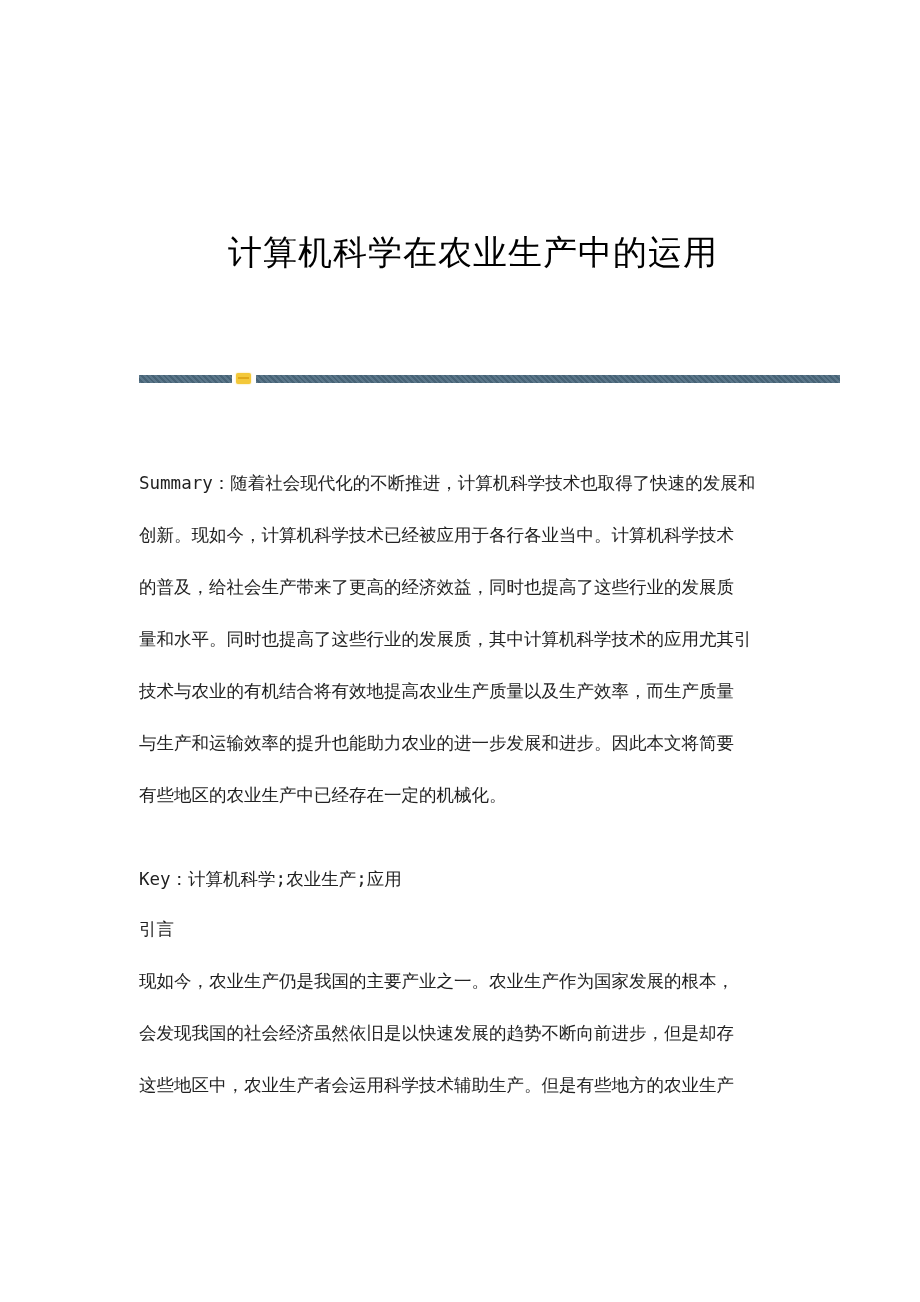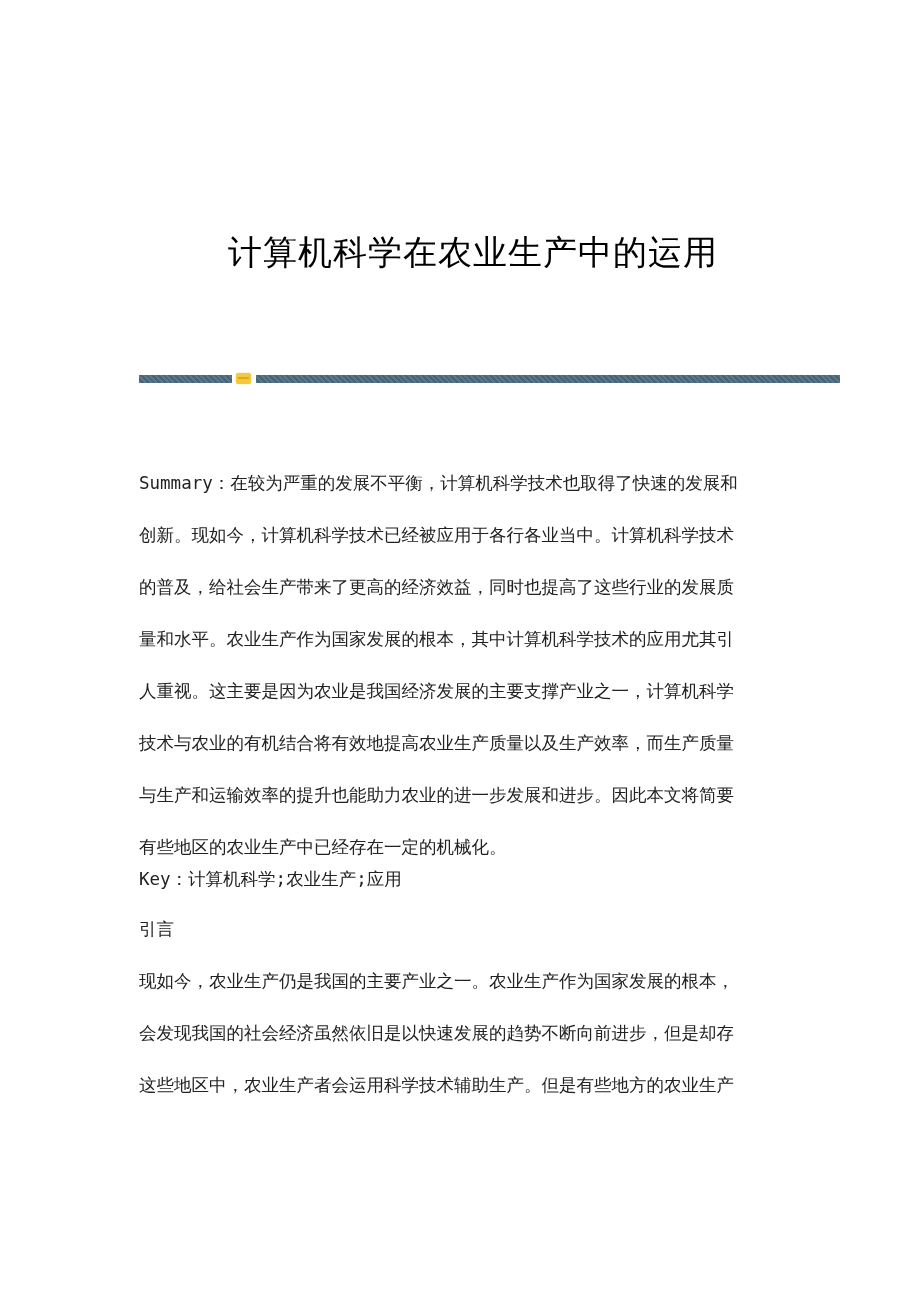--- a/index.html
+++ b/index.html
@@ -27,25 +27,24 @@
 <body>
 
 <div>
   <h1 class="title" style="margin:13px;font-weight:normal;">计算机科学在农业生产中的运用</h1>
 
   <div class="divider left"></div>
   <div class="ornament"></div>
   <div class="divider right"></div>
 
   <div class="text para-abs">
-    <div class="line">Summary：在较为严重的发展不平衡，计算机科学技术也取得了快速的发展和</div>
+    <div class="line">Summary：随着社会现代化的不断推进，计算机科学技术也取得了快速的发展和</div>
     <div class="line">创新。现如今，计算机科学技术已经被应用于各行各业当中。计算机科学技术</div>
     <div class="line">的普及，给社会生产带来了更高的经济效益，同时也提高了这些行业的发展质</div>
-    <div class="line">量和水平。农业生产作为国家发展的根本，其中计算机科学技术的应用尤其引</div>
-    <div class="line">人重视。这主要是因为农业是我国经济发展的主要支撑产业之一，计算机科学</div>
+    <div class="line">量和水平。同时也提高了这些行业的发展质，其中计算机科学技术的应用尤其引</div>
     <div class="line">技术与农业的有机结合将有效地提高农业生产质量以及生产效率，而生产质量</div>
     <div class="line">与生产和运输效率的提升也能助力农业的进一步发展和进步。因此本文将简要</div>
     <div class="line">有些地区的农业生产中已经存在一定的机械化。</div>
   </div>
 
   <div class="text key">Key：计算机科学;农业生产;应用</div>
 
   <div class="text intro">引言</div>
 
   <div class="text body-para">

